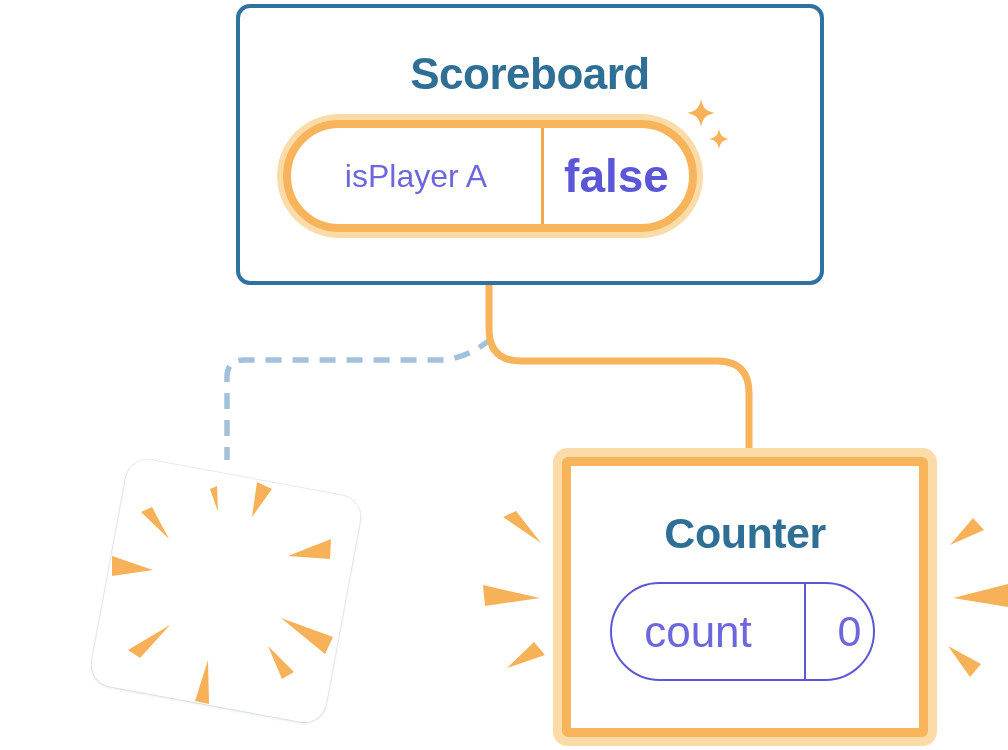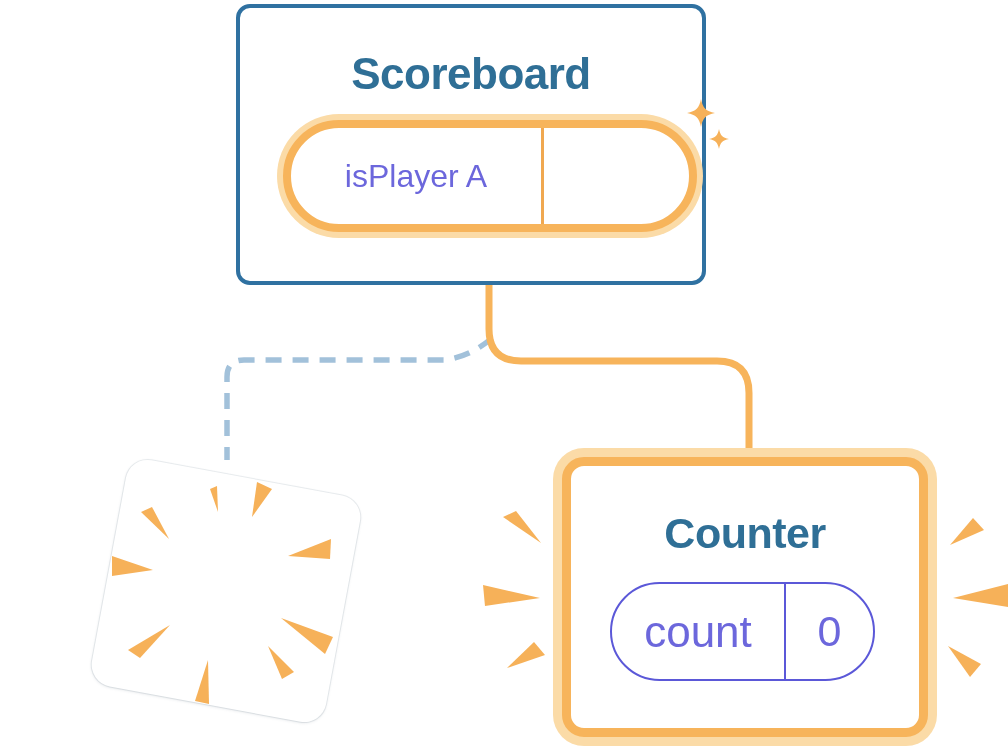--- a/index.html
+++ b/index.html
@@ -40,55 +40,55 @@
   .sparkle{fill:var(--spark-orange);stroke:none;}
 
   .card-title{
     position:absolute;left:0;right:0;text-align:center;
     font-size:44px;font-weight:600;letter-spacing:-0.5px;
     color:var(--teal-title);line-height:1;
   }
 
   
   .scoreboard-card{
-    position:absolute;left:236px;top:4px;width:470px;height:281px;
+    position:absolute;left:236px;top:4px;width:588px;height:281px;
     box-sizing:border-box;background:#fff;
     border:4px solid var(--blue-border);border-radius:14px;
   }
   .scoreboard-card .card-title{top:44px;}
 
   .pill{
     position:absolute;box-sizing:border-box;background:#fff;
     display:flex;align-items:stretch;
   }
   .orange-pill{
     left:43px;top:112px;width:414px;height:112px;
     border:8px solid var(--orange);border-radius:60px;
     box-shadow:0 0 0 6px var(--orange-glow);
   }
   .purple-pill{
     left:39px;top:116px;width:265px;height:99px;
-    border:2px solid var(--purple-border);border-radius:50px;
+    border:2px solid var(--purple-border);border-radius:50px;gap:20px;
   }
   .cell{
     display:flex;align-items:center;justify-content:center;
     line-height:1;
   }
   .orange-pill .cell.label{width:250px;font-size:32px;color:var(--purple-label);}
   .orange-pill .cell.value{flex:1;font-size:46px;font-weight:bold;color:var(--purple-value);}
   .purple-pill .cell.label{width:172px;font-size:44px;color:var(--purple-label);}
   .purple-pill .cell.value{flex:1;font-size:43px;color:var(--purple-label);}
   .divider{width:3px;background:var(--orange-divider);}
   .divider.purple{width:2px;background:var(--purple-border);}
 
   
   .counter-card{
     position:absolute;left:562px;top:457px;width:366px;height:280px;
     box-sizing:border-box;background:#fff;
-    border:9px solid var(--orange);border-radius:22px;
+    border:9px solid var(--orange);border-radius:6px;
     box-shadow:0 0 0 9px var(--orange-glow);
   }
   .counter-card .card-title{top:46px;font-size:43px;}
 
   
   .exploding-card{
     position:absolute;left:107px;top:476px;width:238px;height:230px;
     background:#fff;border-radius:22px;
     transform:rotate(10.5deg);
     box-shadow:0 1px 3px rgba(90,105,120,0.18), 0 0 0 1px rgba(130,145,160,0.15);
@@ -104,20 +104,21 @@
     <path class="orange-line" d="M489,283 L489,329 Q489,361 521,361 L717,361 Q749,361 749,393 L749,462"></path>
   </svg>
 
   <div class="exploding-card"></div>
 
   <div class="scoreboard-card">
     <div class="card-title">Scoreboard</div>
     <div class="pill orange-pill">
       <div class="cell label">isPlayer A</div>
       <div class="divider"></div>
+      <div class="cell value">false</div>
     </div>
   </div>
 
   <div class="counter-card">
     <div class="card-title">Counter</div>
     <div class="pill purple-pill">
       <div class="cell label">count</div>
       <div class="divider purple"></div>
       <div class="cell value">0</div>
     </div>

